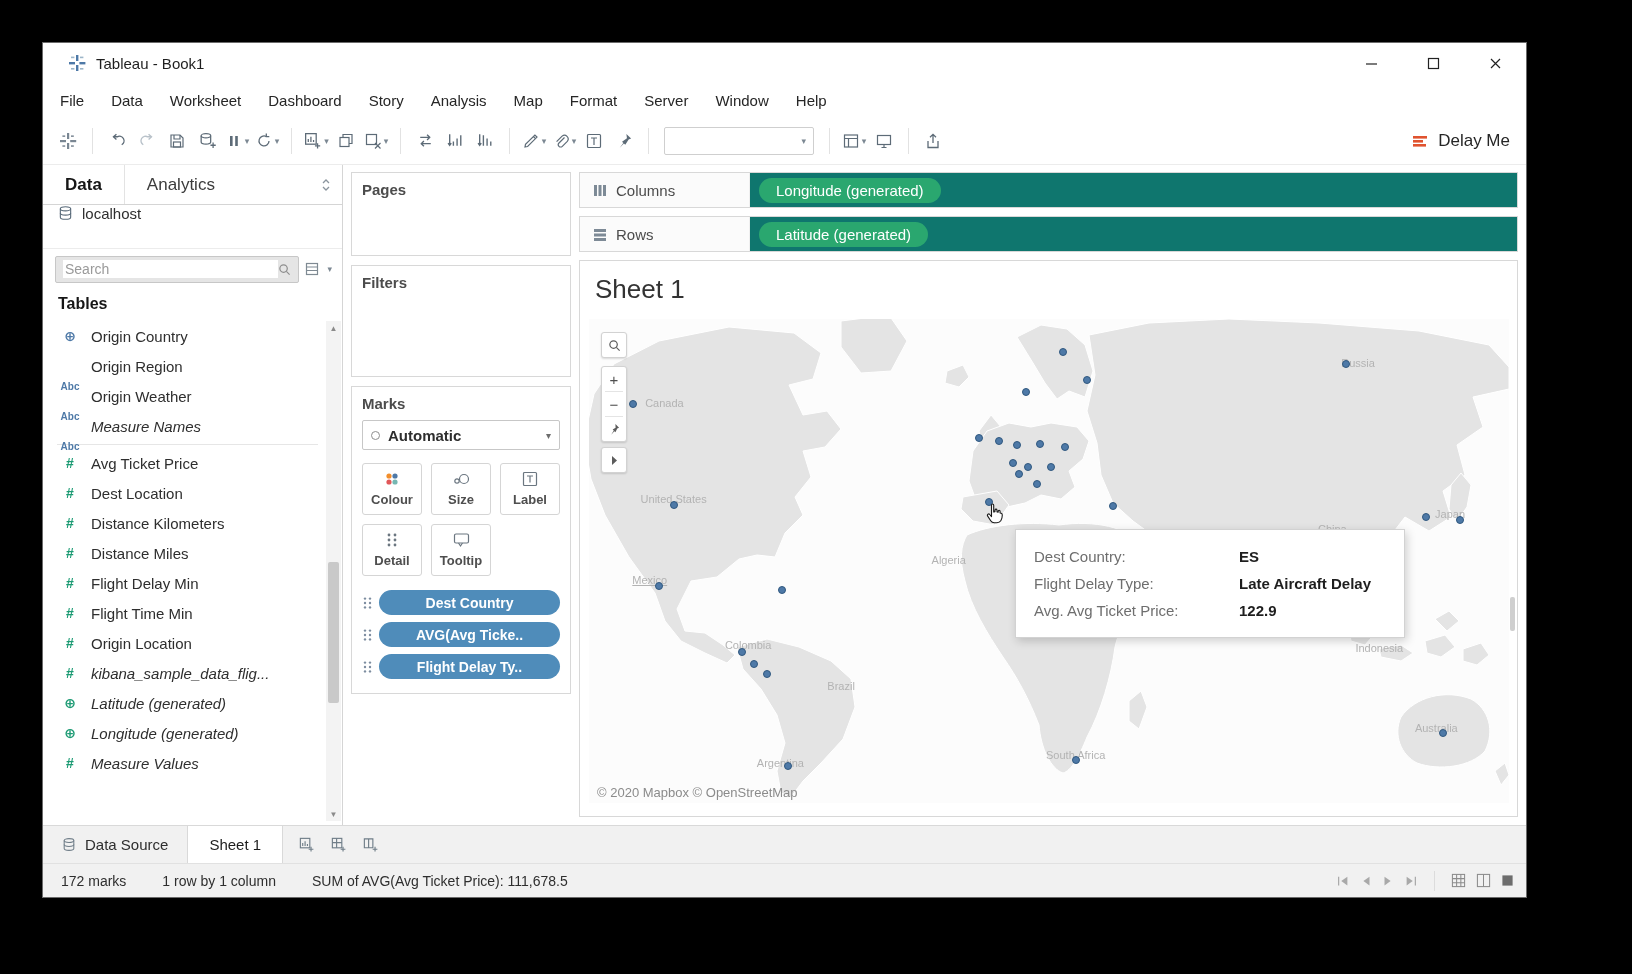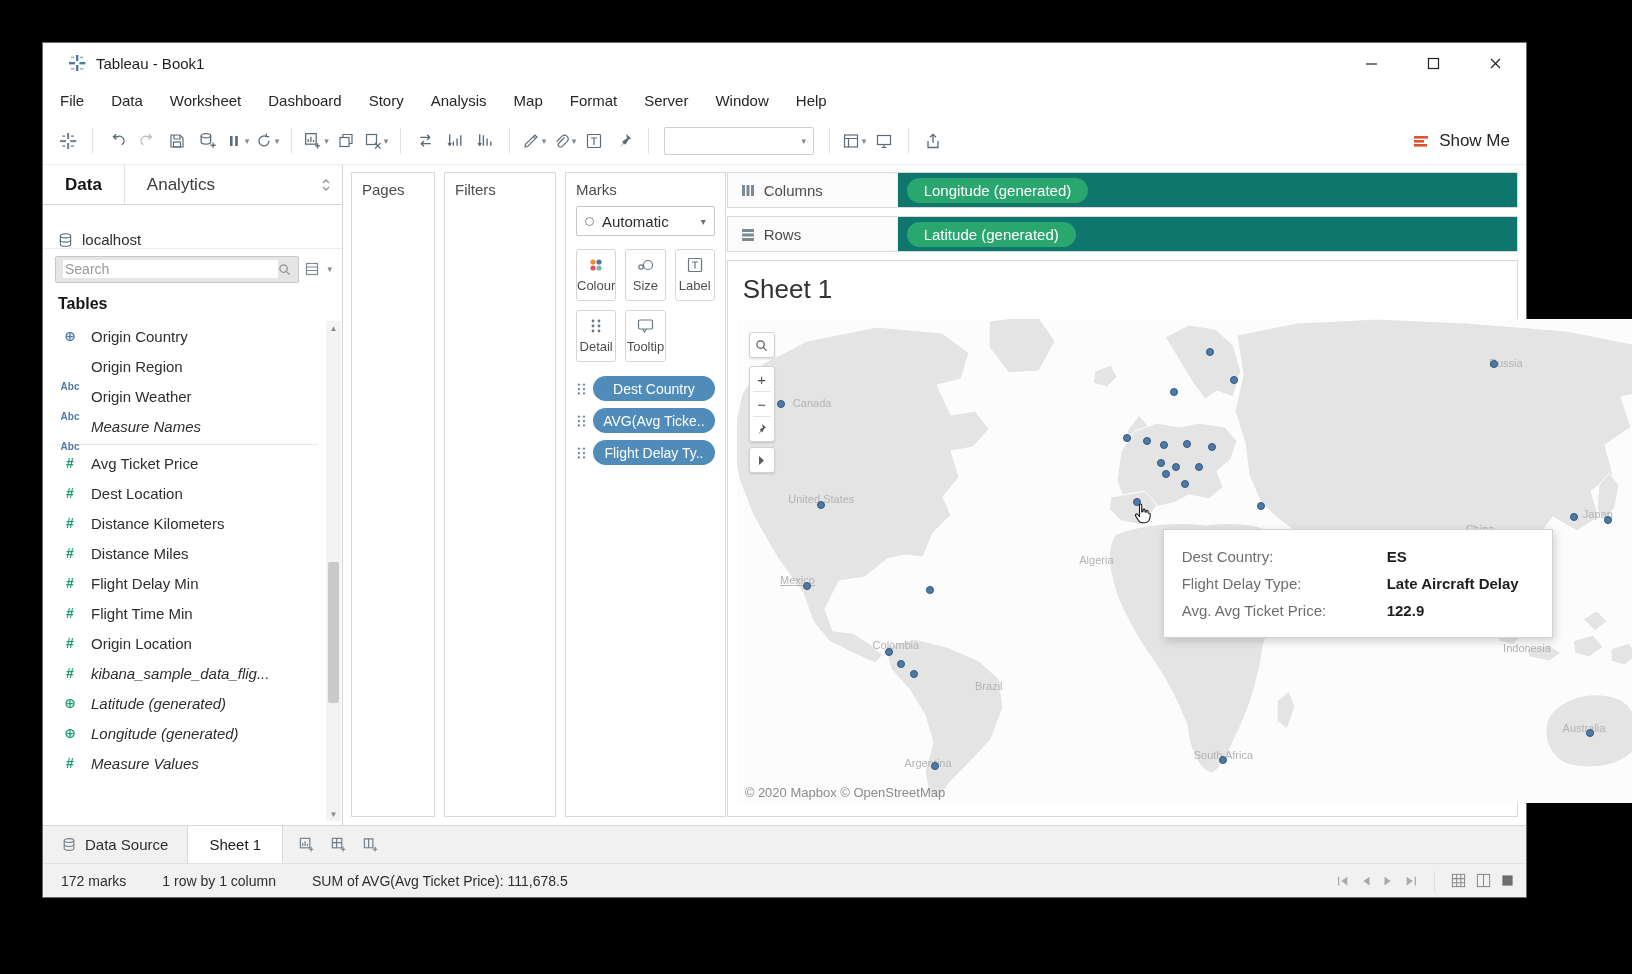--- a/index.html
+++ b/index.html
@@ -31,21 +31,21 @@
   
   .content{flex:1;display:flex;min-height:0;}
 
   
   .sidebar{flex:0 0 300px;border-right:1px solid #d5d5d5;display:flex;flex-direction:column;position:relative;min-height:0;}
   .side-tabs{flex:0 0 40px;display:flex;align-items:stretch;border-bottom:1px solid #d5d5d5;}
   .side-tab{padding:0 22px;display:flex;align-items:center;font-size:17px;color:#3c3c3c;}
   .side-tab.active{font-weight:bold;color:#161616;}
   .side-tab.inactive{border-left:1px solid #e3e3e3;}
   .pane-opts{margin-left:auto;display:flex;align-items:center;padding-right:10px;color:#8a949d;}
-  .conn-row{flex:0 0 44px;display:flex;align-items:flex-end;gap:9px;padding:0 15px;border-bottom:1px solid #ececec;font-size:15px;color:#2e2e2e;}
+  .conn-row{flex:0 0 44px;display:flex;align-items:flex-start;gap:9px;padding:0 15px;border-bottom:1px solid #ececec;font-size:15px;color:#2e2e2e;}
   .search-row{flex:0 0 40px;display:flex;align-items:center;gap:6px;padding:0 10px 0 12px;}
   .search-box{flex:1;height:27px;border:1px solid #c7c7c7;border-radius:2px;display:flex;align-items:center;padding:0 7px;background:#e5e5e5;}
   .search-box input{border:0;outline:0;flex:1;font-size:14px;color:#333;font-family:inherit;min-width:0;}
   .search-box input::placeholder{color:#9a9a9a;}
   .side-mini{color:#7f8a93;display:flex;align-items:center;}
   .tables-header{flex:0 0 30px;display:flex;align-items:center;padding-left:15px;font-size:16px;font-weight:bold;color:#161616;}
   .field-list{flex:1;overflow:hidden;padding:2px 20px 0 8px;}
   .field-row{height:30px;display:flex;align-items:center;gap:8px;padding-left:6px;}
   .ficon{flex:0 0 26px;display:flex;align-items:center;justify-content:center;font-weight:bold;}
   .ficon.dim{color:var(--dim);} .ficon.meas{color:var(--meas);}
@@ -55,21 +55,21 @@
   .flabel.it{font-style:italic;}
   .fdivider{border-top:1px solid #e6e6e6;margin:3px 4px 3px 6px;}
   .cal{display:inline-block;width:11px;height:11px;border:1.5px solid currentColor;border-radius:2px;position:relative;}
   .cal::before{content:"";position:absolute;left:1px;right:1px;top:1.5px;height:2px;background:currentColor;}
   .side-scroll{position:absolute;right:1px;top:156px;bottom:4px;width:15px;background:#f3f3f3;display:flex;flex-direction:column;align-items:center;}
   .sarrow{flex:0 0 14px;font-size:8px;color:#8a8a8a;display:flex;align-items:center;justify-content:center;}
   .strack{flex:1;width:100%;position:relative;}
   .sthumb{position:absolute;left:2px;right:2px;top:48%;height:30%;background:#c9c9c9;border-radius:2px;}
 
   
-  .cards-col{flex:0 0 236px;padding:7px 8px 8px 8px;display:flex;flex-direction:row;gap:9px;min-height:0;}
+  .cards-col{flex:0 0 236px;padding:7px 8px 8px 8px;display:flex;flex-direction:column;gap:9px;min-height:0;font-weight:bold;}
   .card{border:1px solid #d8d8d8;background:#fff;}
   .card-title{font-size:15px;color:#4c4c4c;padding:8px 10px 6px;}
   .card.pages{flex:0 0 84px;}
   .card.filters{flex:0 0 112px;}
   .card.marks{flex:0 0 auto;padding-bottom:14px;}
   .marks-inner{padding:2px 10px 0;}
   .mark-dd{height:30px;border:1px solid #c7c7c7;border-radius:2px;display:flex;align-items:center;gap:8px;padding:0 8px;font-size:15px;color:#2e2e2e;}
   .mark-dd .shape{width:9px;height:9px;border:1.5px solid #8e8e8e;border-radius:50%;}
   .mark-dd .dd-caret{margin-left:auto;color:#6d6d6d;font-size:10px;}
   .mbtn-grid{display:grid;grid-template-columns:repeat(3,1fr);gap:9px;margin:13px 0 14px;}
@@ -324,21 +324,21 @@
         </svg>
       </div>
     <div class="show-me">
       <svg width="18" height="18" viewBox="0 0 18 18">
           <g fill="#e0532f">
             <rect x="2" y="4" width="14" height="2.6"></rect>
             <rect x="2" y="8" width="10" height="2.6"></rect>
             <rect x="2" y="12" width="13" height="2.6"></rect>
           </g>
         </svg>
-      <span>Show Me</span>
+      <span>Delay Me</span>
     </div>
   </div>
 
   <div class="content">
 
     <div class="sidebar">
       <div class="side-tabs">
         <div class="side-tab active">Data</div>
         <div class="side-tab inactive">Analytics</div>
         <div class="pane-opts">

